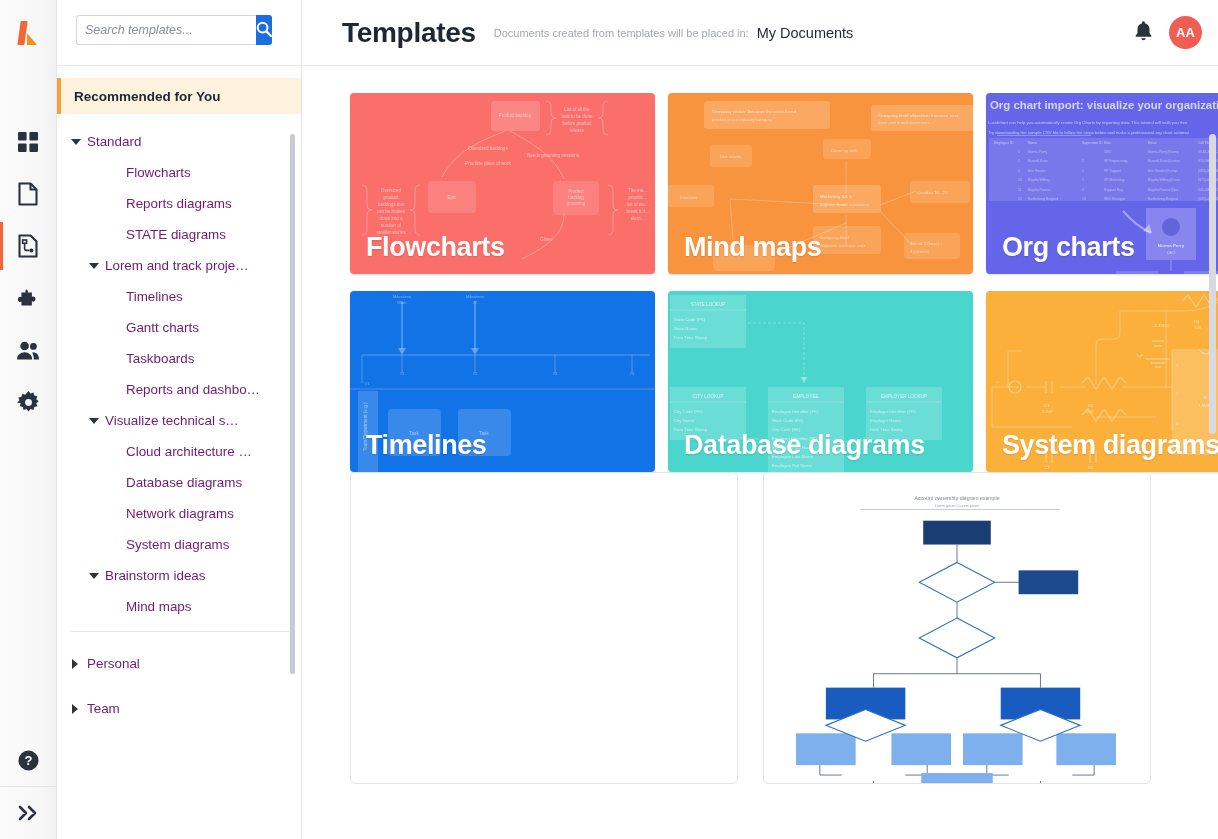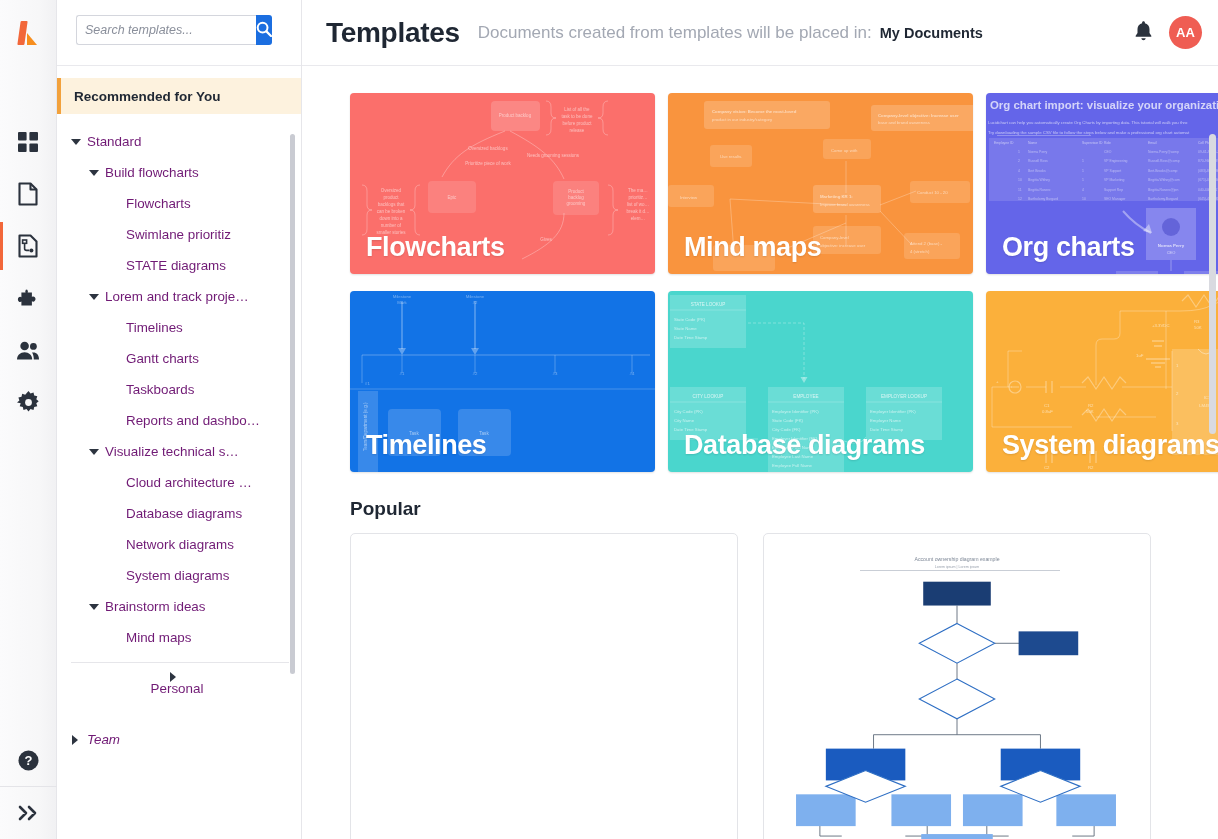--- a/index.html
+++ b/index.html
@@ -120,23 +120,23 @@
   .main {
     flex: 1; height: 839px; display: flex; flex-direction: column;
     position: relative; background: #fff; min-width: 0;
   }
   .topbar {
     height: 66px; flex: 0 0 66px;
     display: flex; align-items: center;
     border-bottom: 1px solid #e9e9ed;
     padding: 0 16px 0 24px;
   }
-  .page-title { font-size: 28px; font-weight: bold; letter-spacing: -0.3px; color: #1f2733; }
-  .subtitle { font-size: 17px; color: #a3a8b3; margin-left: 18px; }
-  .dest { font-size: 14.5px; font-weight: bold; color: #1f2733; margin-left: 8px; cursor: pointer; }
+  .page-title { font-size: 28px; font-weight: bold; letter-spacing: -0.3px; color: #1f2733; margin-left: 16px; }
+  .subtitle { font-size: 11px; color: #a3a8b3; margin-left: 18px; }
+  .dest { font-size: 14.5px; font-weight: normal; color: #1f2733; margin-left: 8px; cursor: pointer; }
   .top-spacer { flex: 1; }
   .bell { margin-right: 16px; cursor: pointer; display: flex; align-items: center; }
   .avatar {
     width: 33px; height: 33px; border-radius: 50%;
     background: #ef5d53; color: #fff; font-size: 13px; font-weight: bold;
     display: flex; align-items: center; justify-content: center; cursor: pointer;
   }
 
   .content {
     flex: 1; overflow: hidden; position: relative;
@@ -292,31 +292,27 @@
     <div class="recommended">
       <span>Recommended for You</span>
     </div>
 
     <div class="tree-scroll">
       <div class="tree" id="tree-host">
           <div class="tnode lvl0">
             <span class="caret down"></span>
             <span class="tlabel">Standard</span>
           </div>
-          <div class="tnode lvl1">
-            <span class="caret down"></span>
-            <span class="tlabel">Build flowcharts</span>
-          </div>
           <div class="tnode lvl2">
             <span class="caret "></span>
             <span class="tlabel">Flowcharts</span>
           </div>
           <div class="tnode lvl2">
             <span class="caret "></span>
-            <span class="tlabel">Swimlane prioritiz</span>
+            <span class="tlabel">Reports diagrams</span>
           </div>
           <div class="tnode lvl2">
             <span class="caret "></span>
             <span class="tlabel">STATE diagrams</span>
           </div>
           <div class="tnode lvl1">
             <span class="caret down"></span>
             <span class="tlabel">Lorem and track proje…</span>
           </div>
           <div class="tnode lvl2">
@@ -359,25 +355,25 @@
             <span class="caret down"></span>
             <span class="tlabel">Brainstorm ideas</span>
           </div>
           <div class="tnode lvl2">
             <span class="caret "></span>
             <span class="tlabel">Mind maps</span>
           </div>
         </div>
       <div class="tree-sep"></div>
       <div class="tree" id="group-host">
-          <div class="tnode lvl0" style="height: 45px; flex-direction: column;">
+          <div class="tnode lvl0" style="height: 45px;">
             <span class="caret right"></span>
             <span class="tlabel">Personal</span>
           </div>
-          <div class="tnode lvl0" style="height: 45px; font-style: italic;">
+          <div class="tnode lvl0" style="height: 45px;">
             <span class="caret right"></span>
             <span class="tlabel">Team</span>
           </div>
         </div>
       <div class="tree-thumb"></div>
     </div>
   </div>
 
   <div class="main">
     <div class="topbar">
@@ -718,21 +714,20 @@
                     <text x="249" y="104">7</text>
                     <text x="249" y="134">6</text>
                     <text x="249" y="160">5</text>
       <text x="10" y="92">+</text>
     </g>
   </svg>
               </div>
               <div class="tcard-title">System diagrams</div>
             </div>
           </div>
-        <div class="sec-head">Popular</div>
         <div class="pop-grid">
           <div class="pcard"></div>
           <div class="pcard">
             <div style="position:absolute;inset:0;">
               <div style="position:absolute;left:50%;top:22px;transform:translateX(-50%);font-size:5.2px;color:#7d8796;white-space:nowrap;">Account ownership diagram example</div>
               <div style="position:absolute;left:50%;top:31px;transform:translateX(-50%);font-size:3.6px;color:#9aa2ae;white-space:nowrap;">Lorem ipsum | Lorem ipsum</div>
               <div style="position:absolute;left:96px;top:36px;width:200px;height:1px;background:#c9ced6;"></div>
               <svg viewBox="0 0 388 312" style="position:absolute;inset:0;width:100%;height:100%;">
                 <g stroke="#5c6878" stroke-width=".9" fill="none">
                   <path d="M194 72v18"></path>

